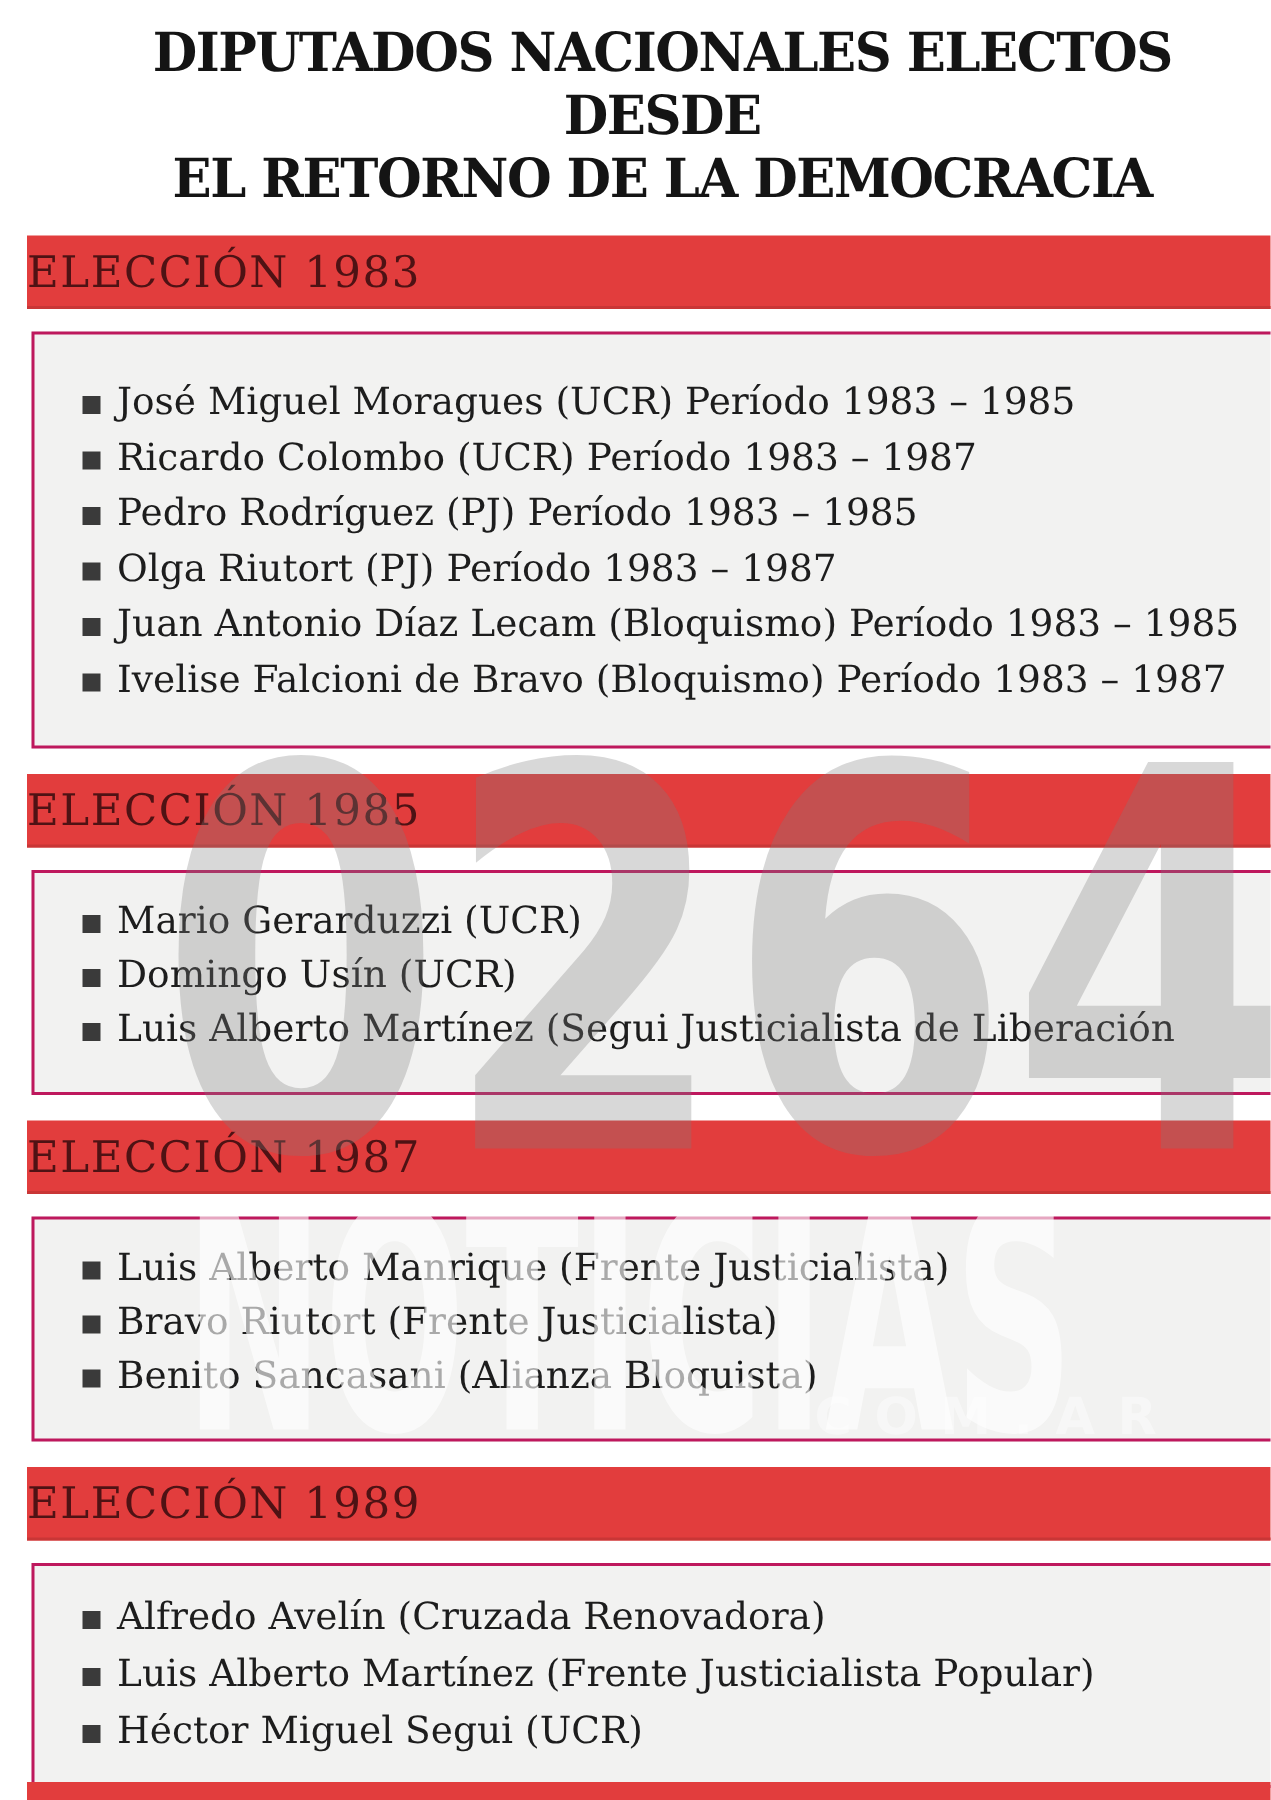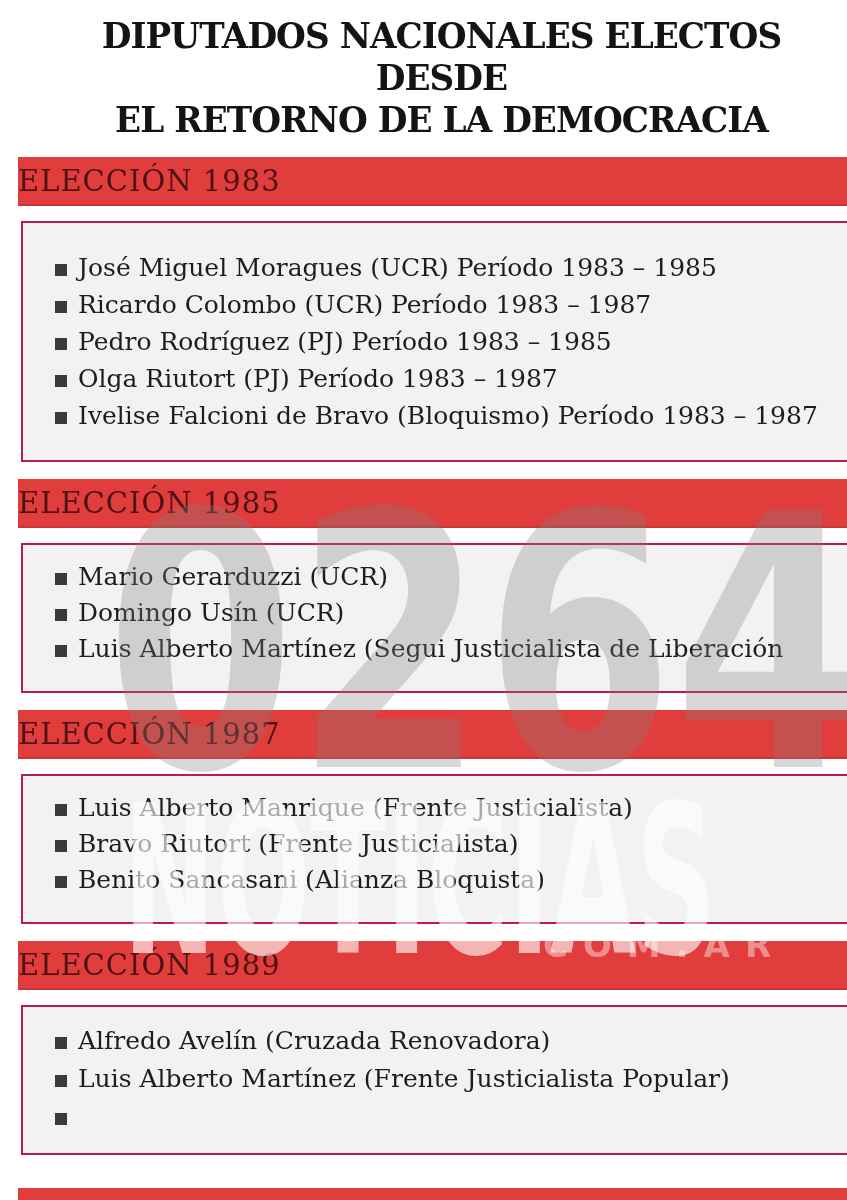--- a/index.html
+++ b/index.html
@@ -137,20 +137,23 @@
   </div>
 
   <div class="item">
     <span class="bullet"></span><span>Pedro Rodríguez (PJ) Período 1983 – 1985</span>
   </div>
 
   <div class="item">
     <span class="bullet"></span><span>Olga Riutort (PJ) Período 1983 – 1987</span>
   </div>
 
+  <div class="item">
+    <span class="bullet"></span><span>Juan Antonio Díaz Lecam (Bloquismo) Período 1983 – 1985</span>
+  </div>
 
   <div class="item">
     <span class="bullet"></span><span>Ivelise Falcioni de Bravo (Bloquismo) Período 1983 – 1987</span>
   </div>
 </div>
   </div>
 
   <div class="section s1">
     <div class="banner">
       <span class="banner-text">ELECCIÓN 1985</span>
@@ -196,21 +199,21 @@
     <div class="listbox">
   <div class="item">
     <span class="bullet"></span><span>Alfredo Avelín (Cruzada Renovadora)</span>
   </div>
 
   <div class="item">
     <span class="bullet"></span><span>Luis Alberto Martínez (Frente Justicialista Popular)</span>
   </div>
 
   <div class="item">
-    <span class="bullet"></span>
+    <span class="bullet"></span><span>Héctor Miguel Segui (UCR)</span>
   </div>
 </div>
   </div>
 </div>
 
   <div class="wm wm-0264">0264</div>
   <div class="wm wm-noticias">NOTICIAS</div>
   <div class="wm wm-comar">COM.AR</div>
 
   <div class="bottom-strip"></div>

